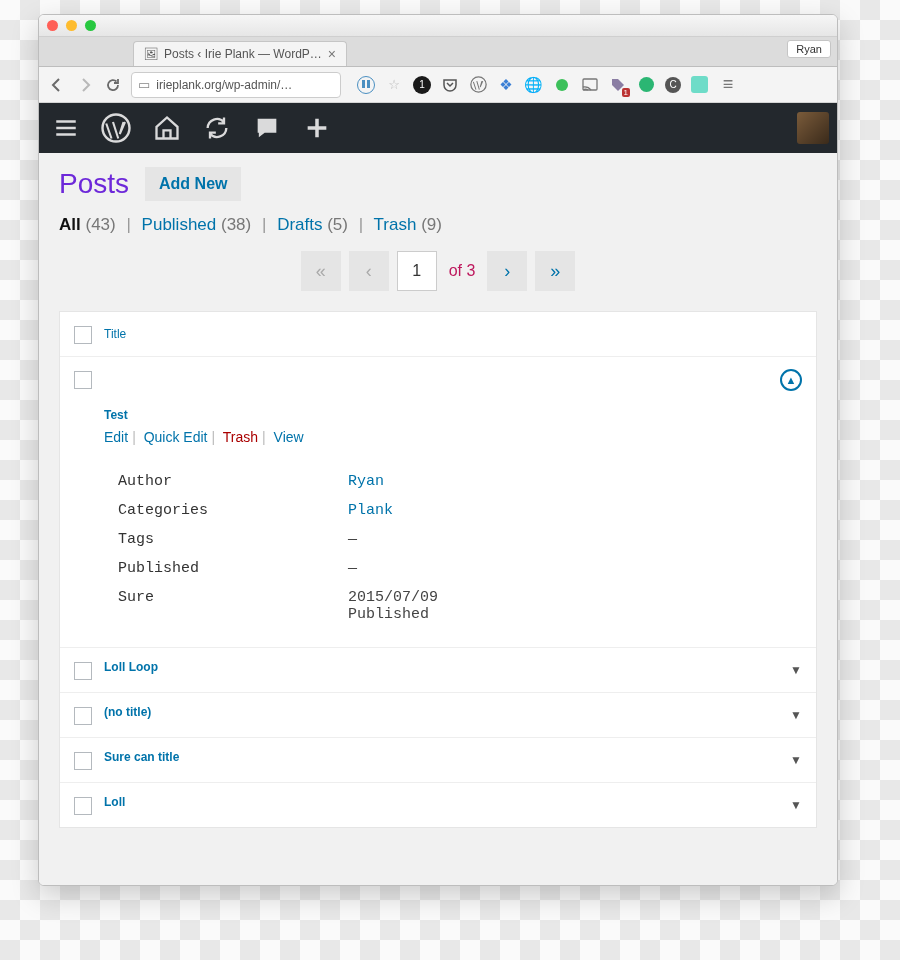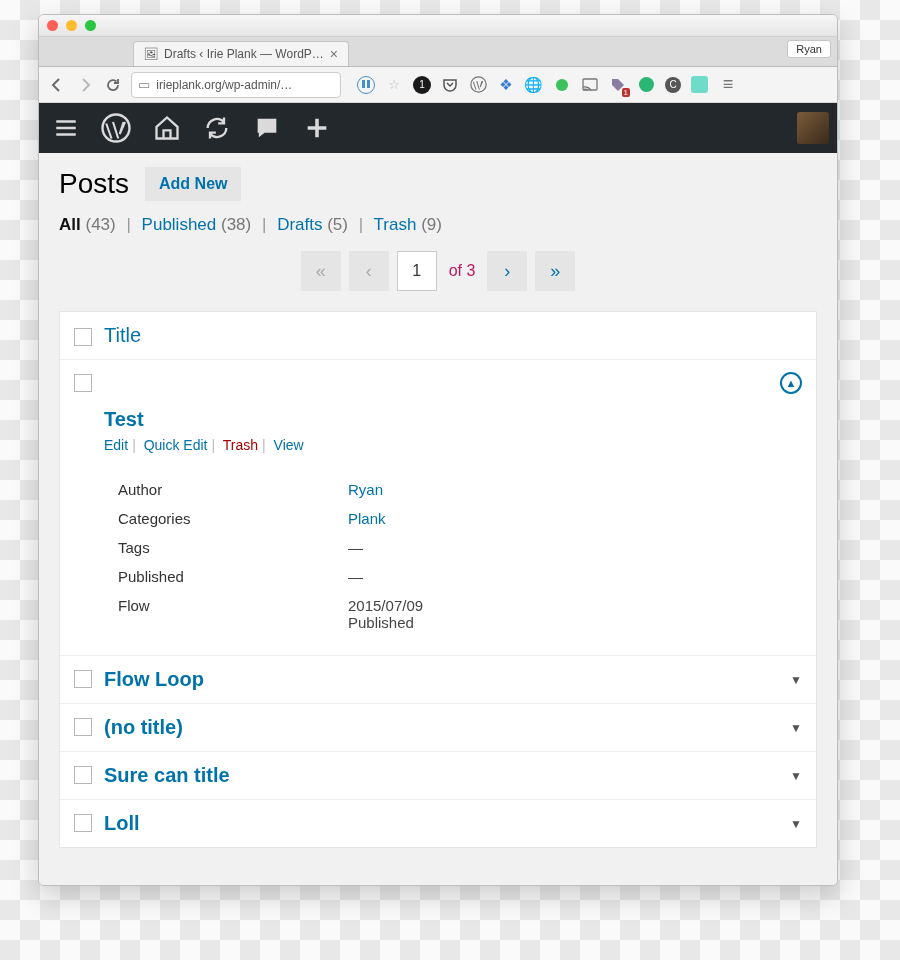--- a/index.html
+++ b/index.html
@@ -84,21 +84,21 @@
   }
   .adminbar .ico{color:#eaeaea;opacity:.9;cursor:pointer;}
   .avatar{
     position:absolute; right:8px; top:9px; width:32px; height:32px;
     background:linear-gradient(135deg,#7a5b3a,#3a2a1a);
     border-radius:3px;
   }
   
   .wpbody{flex:1;background:#f1f1f1;padding:14px 20px 0;overflow:hidden;}
   .pagehdr{display:flex;align-items:center;gap:16px;margin-bottom:14px;}
-  .pagehdr h1{font-size:28px;font-weight:400;color:#000000;}
+  .pagehdr h1{font-size:28px;font-weight:400;color:#6d28d9;}
   .addnew{
     background:#e5e5e5;color:#0073aa;border:none;
     font-size:16px;font-weight:600;padding:8px 14px;cursor:pointer;
   }
   .filters{font-size:17px;color:#444;margin-bottom:16px;}
   .filters .lnk{color:#0073aa;cursor:pointer;}
   .filters .cur{color:#111;font-weight:700;}
   .filters .cnt{color:#777;}
   .filters .sep{color:#999;margin:0 6px;}
   .pager{display:flex;justify-content:center;gap:8px;margin-bottom:20px;}
@@ -109,21 +109,21 @@
   }
   .pbtn.disabled{color:#aaa;cursor:default;}
   .pbtn.input{background:#fff;border:1px solid #ccc;color:#333;font-size:16px;}
   .ptext{display:flex;align-items:center;font-size:16px;color:#be185d;padding:0 4px;}
   .list{background:#fff;border:1px solid #e5e5e5;}
   .row{border-top:1px solid #eee;padding:12px 14px;display:flex;align-items:flex-start;gap:12px;position:relative;}
   .row:first-child{border-top:none;}
   .row.headerrow{align-items:center;}
   .row.headerrow .title{font-weight:400;}
   .cb{width:18px;height:18px;border:1px solid #b4b9be;background:#fff;flex-shrink:0;margin-top:2px;cursor:pointer;}
-  .title{color:#0073aa;font-size:20px;font-weight:700;cursor:pointer;}
+  .title{color:#0073aa;font-size:12px;font-weight:700;cursor:pointer;}
   .title.hd{font-weight:400;}
   .rowbody{flex:1;margin-top:36px;}
   .rowactions{font-size:14px;margin-top:6px;}
   .rowactions .a{color:#0073aa;cursor:pointer;text-align:center;}
   .rowactions .trash{color:#a00;}
   .rowactions .s{color:#bbb;margin:0 4px;}
   .caret{color:#555;font-size:12px;margin-left:auto;align-self:center;cursor:pointer;}
   .caretup{
     width:22px;height:22px;border:2px solid #0073aa;border-radius:50%;
     display:flex;align-items:center;justify-content:center;color:#0073aa;font-size:11px;
@@ -147,21 +147,21 @@
     <div class="traffic">
       <div class="dot red"></div>
       <div class="dot yellow"></div>
       <div class="dot green"></div>
     </div>
   </div>
 
   <div class="tabstrip">
     <div class="tab">
       <span class="favicon">🖼</span>
-      <span>Drafts ‹ Irie Plank — WordP…</span>
+      <span>Posts ‹ Irie Plank — WordP…</span>
       <span class="close">×</span>
     </div>
     <div class="user-chip">Ryan</div>
   </div>
 
   <div class="toolbar">
     <span class="toolbtn">
       <svg width="16" height="16" viewBox="0 0 16 16">
           <path d="M10 2 4 8l6 6" fill="none" stroke="#6a6a6a" stroke-width="2"></path>
         </svg>
@@ -301,47 +301,47 @@
           <span class="title">Test</span>
           <div class="rowactions">
             <span class="a">Edit</span><span class="s">|</span>
             <span class="a">Quick Edit</span><span class="s">|</span>
             <span class="a trash">Trash</span><span class="s">|</span>
             <span class="a">View</span>
           </div>
         </div>
         <div class="caretup">▲</div>
 
-        <div class="meta" style="flex-basis:100%;">
+        <div class="meta" style="flex-basis:100%;font-family:Liberation Mono, monospace;">
           <div class="metarow">
               <span class="k">Author</span>
               <span class="v link">Ryan</span>
             </div>
           <div class="metarow">
               <span class="k">Categories</span>
               <span class="v link">Plank</span>
             </div>
           <div class="metarow">
               <span class="k">Tags</span>
               <span class="v">—</span>
             </div>
           <div class="metarow">
               <span class="k">Published</span>
               <span class="v">—</span>
             </div>
           <div class="metarow">
-              <span class="k">Flow</span>
+              <span class="k">Sure</span>
               <span class="v"><span>2015/07/09</span><br><span>Published</span></span>
             </div>
         </div>
       </div>
 
       <div class="row">
         <div class="cb"></div>
-        <span class="title">Flow Loop</span>
+        <span class="title">Loll Loop</span>
         <span class="caret">▼</span>
       </div>
 
       <div class="row">
         <div class="cb"></div>
         <span class="title">(no title)</span>
         <span class="caret">▼</span>
       </div>
 
       <div class="row">

